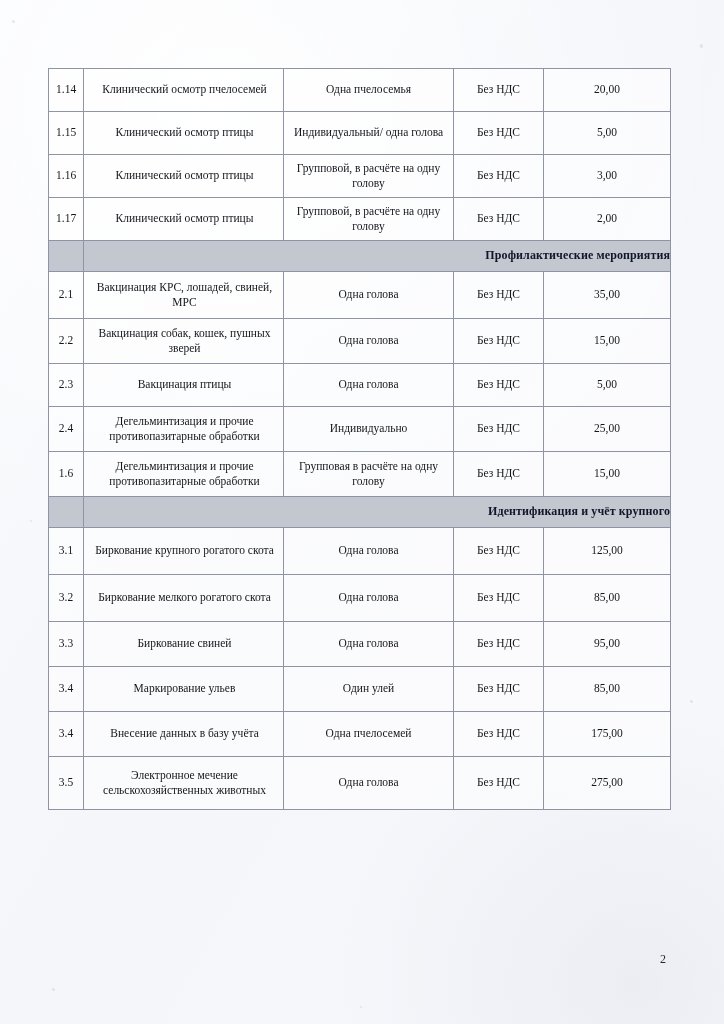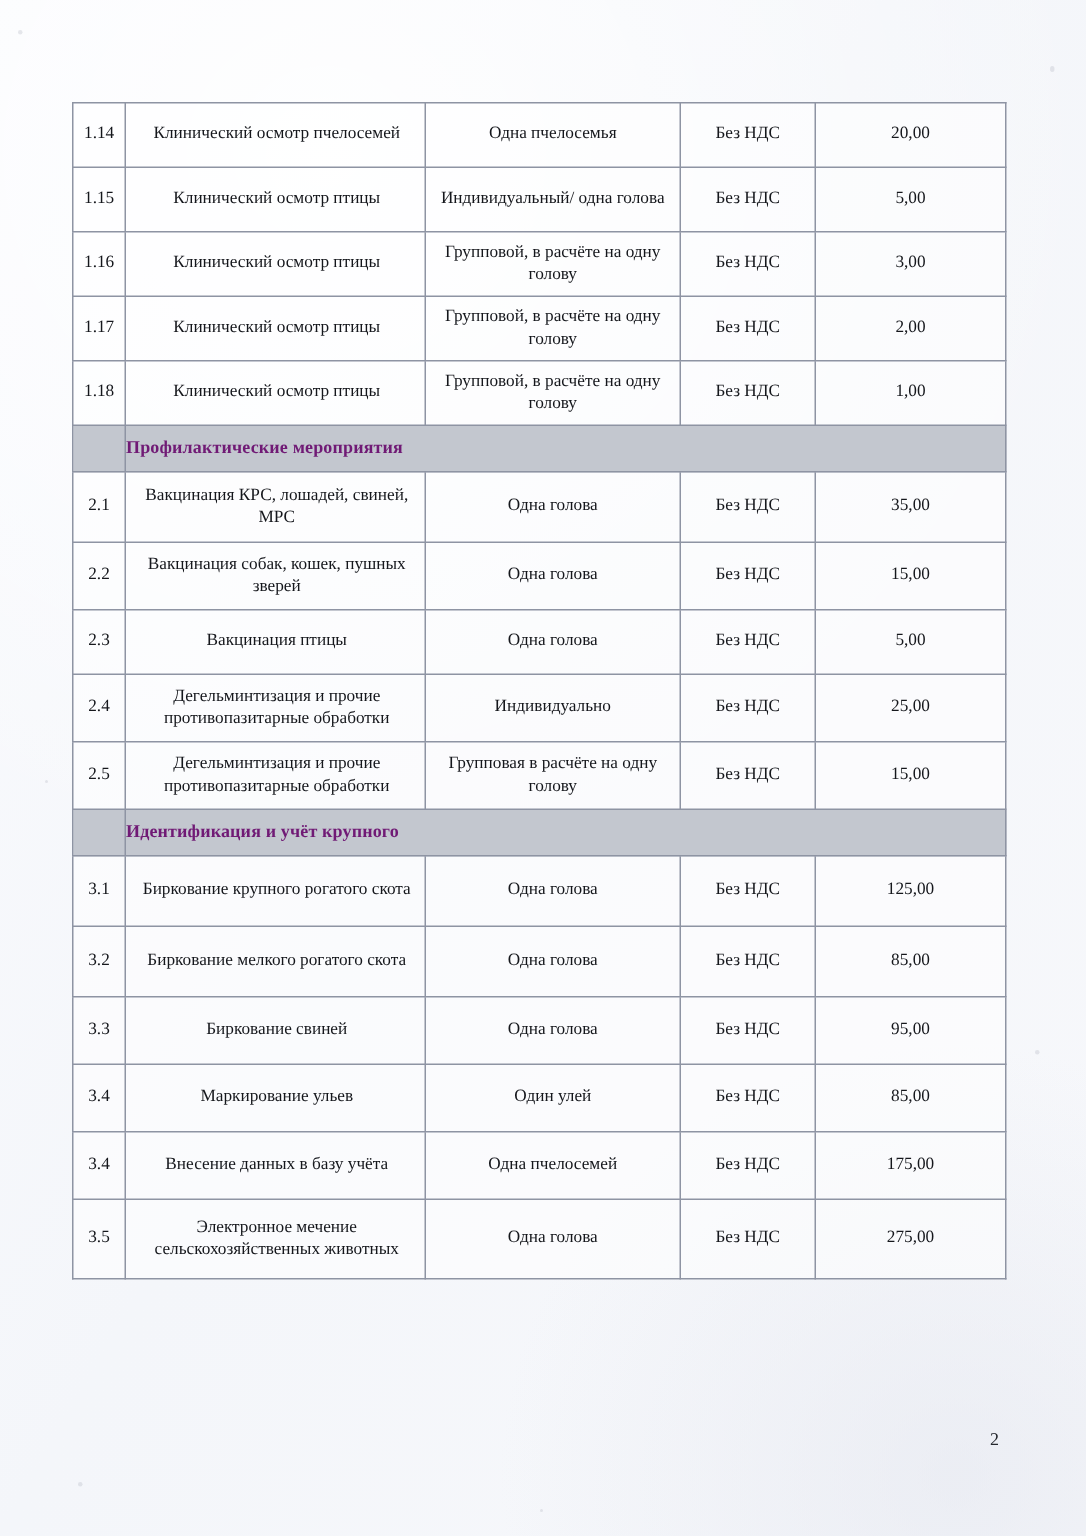--- a/index.html
+++ b/index.html
@@ -70,26 +70,26 @@
   tr.r-h5 td { height: 52px; }
 
   
   tr.section td {
     background: #c3c7cf;
     height: 30px;
     border-color: #8e94a3;
   }
   .section-title {
     display: block;
-    text-align: left;
+    text-align: right;
     font-weight: bold;
     font-size: 12px;
     letter-spacing: 0.1px;
     padding: 4px 0;
-    color: #701a75;
+    color: #0f172a;
   }
   .section-blank { display: block; height: 100%; }
 
   .page-number {
     position: absolute;
     right: 58px;
     top: 952px;
     font-size: 12px;
     color: #25282e;
   }
@@ -178,37 +178,20 @@
             <td>
               <span class="cell center">Групповой, в расчёте на одну голову</span>
             </td>
             <td>
               <span class="cell center">Без НДС</span>
             </td>
             <td>
               <span class="cell center">2,00</span>
             </td>
           </tr>
-          <tr class="r-h2">
-            <td>
-              <span class="cell center">1.18</span>
-            </td>
-            <td>
-              <span class="cell left">Клинический осмотр птицы</span>
-            </td>
-            <td>
-              <span class="cell center">Групповой, в расчёте на одну голову</span>
-            </td>
-            <td>
-              <span class="cell center">Без НДС</span>
-            </td>
-            <td>
-              <span class="cell center">1,00</span>
-            </td>
-          </tr>
           <tr class="section">
             <td colspan="1">
               <span class="section-blank"></span>
             </td>
             <td colspan="4">
               <span class="section-title">Профилактические мероприятия</span>
             </td>
           </tr>
           <tr class="r-h4">
             <td>
@@ -273,21 +256,21 @@
             </td>
             <td>
               <span class="cell center">Без НДС</span>
             </td>
             <td>
               <span class="cell center">25,00</span>
             </td>
           </tr>
           <tr class="r-h3">
             <td>
-              <span class="cell center">2.5</span>
+              <span class="cell center">1.6</span>
             </td>
             <td>
               <span class="cell left">Дегельминтизация и прочие противопазитарные обработки</span>
             </td>
             <td>
               <span class="cell center">Групповая в расчёте на одну голову</span>
             </td>
             <td>
               <span class="cell center">Без НДС</span>
             </td>

